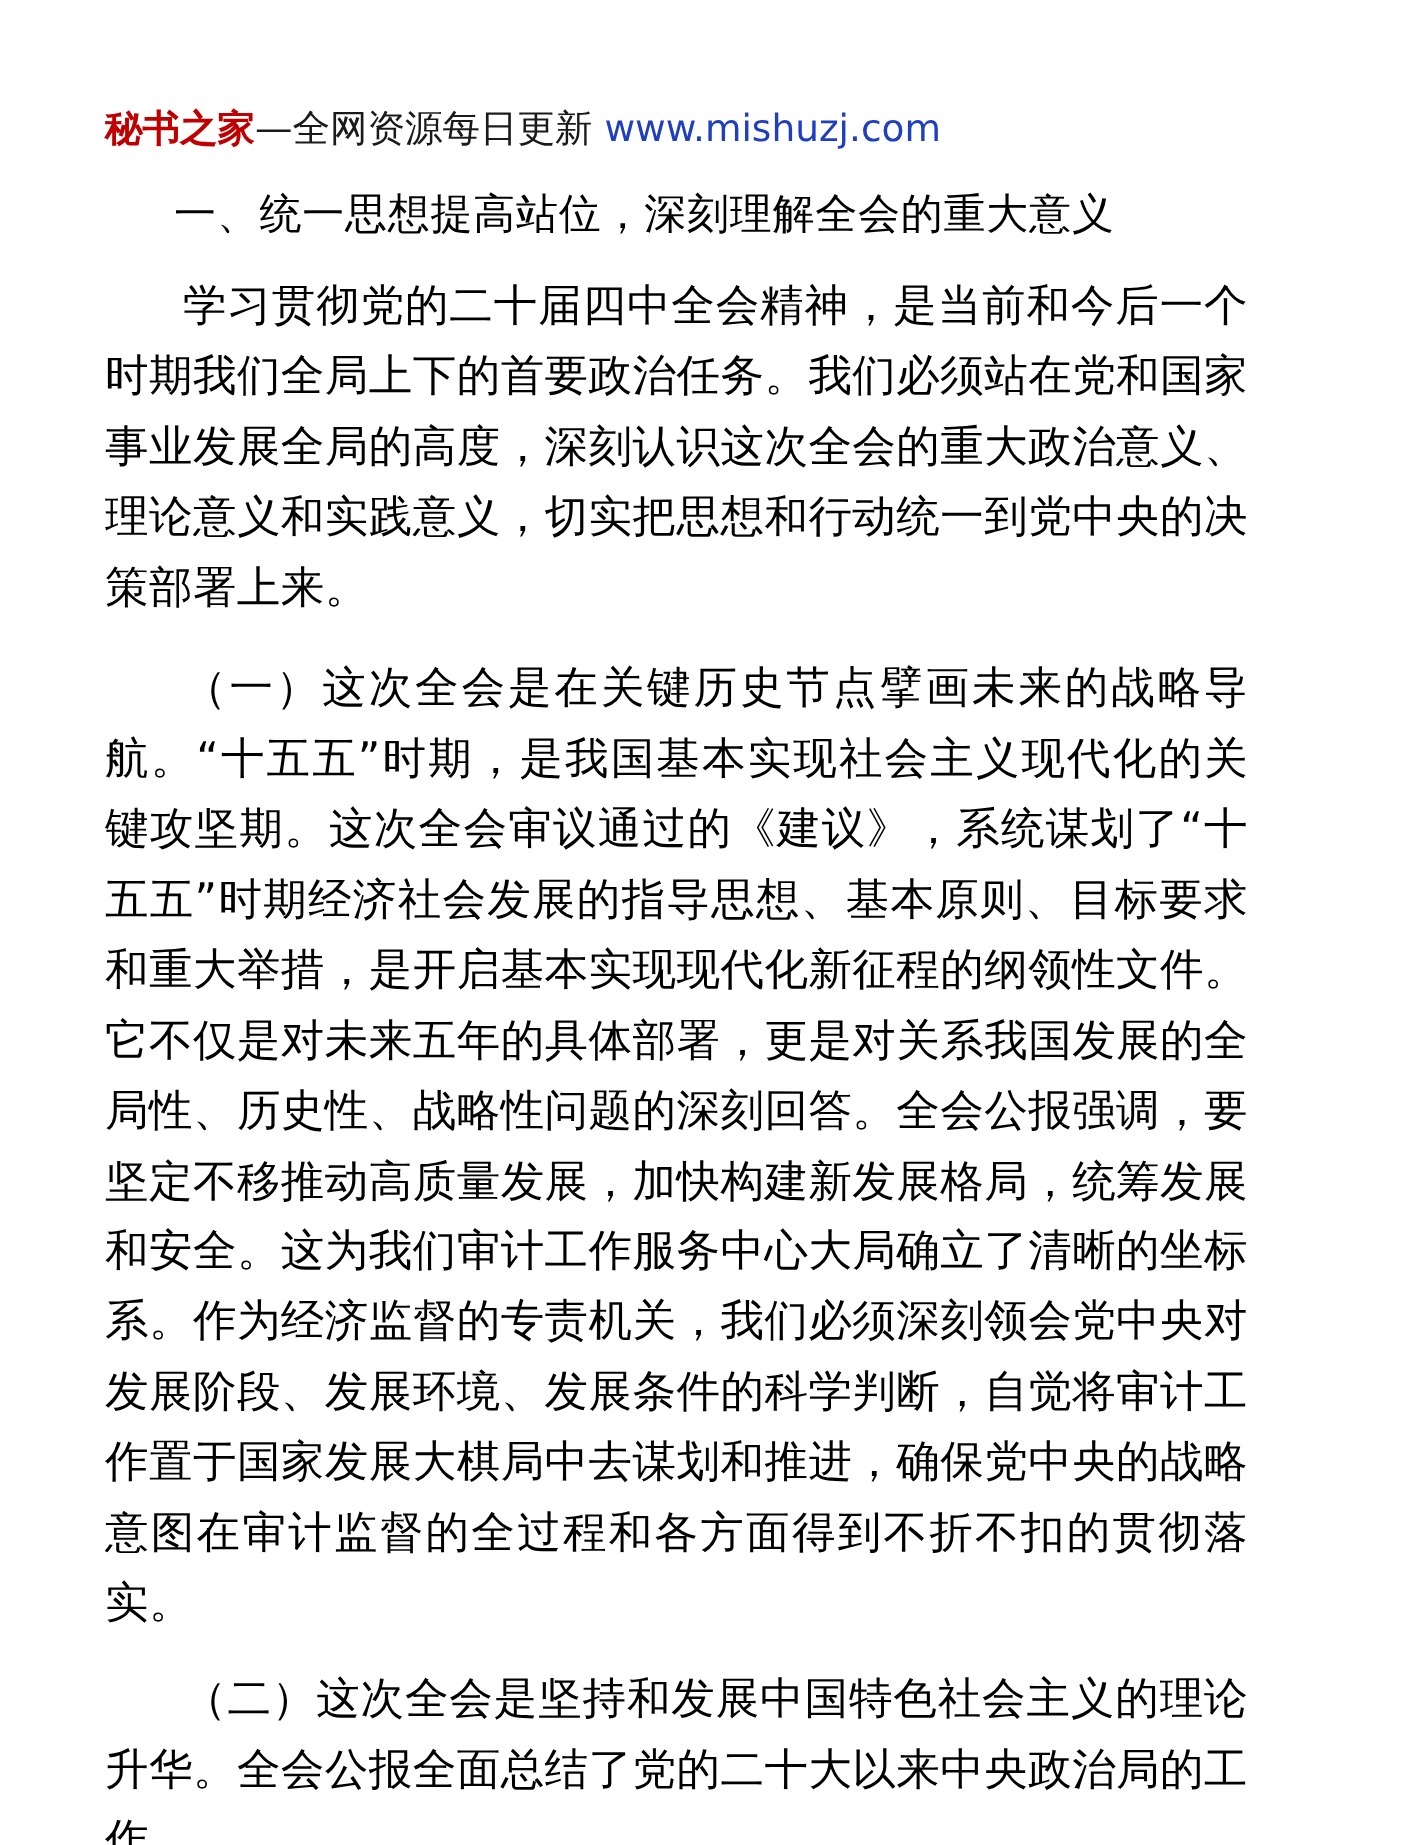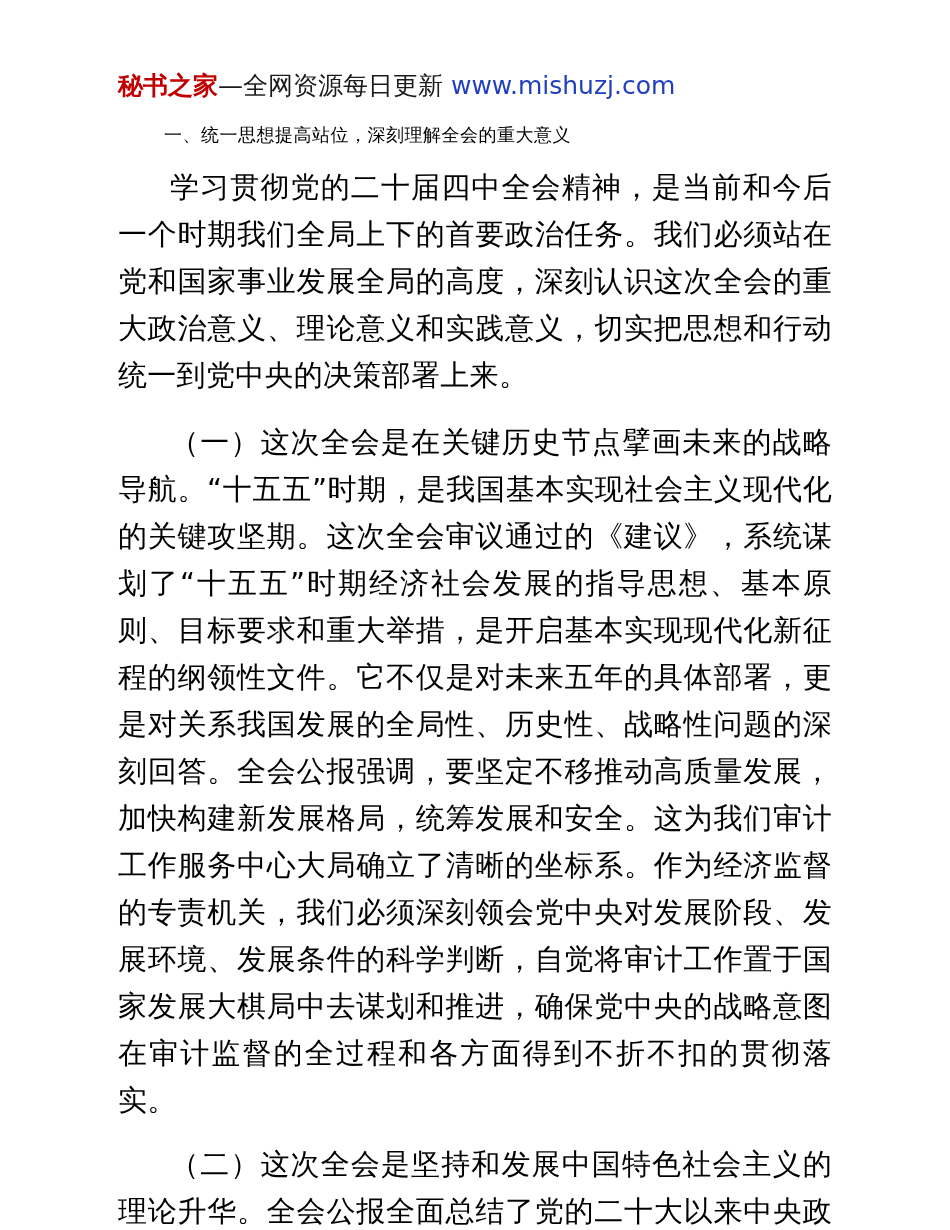--- a/index.html
+++ b/index.html
@@ -12,21 +12,21 @@
     height: 1230px;
     font-family: "DejaVu Sans", "Liberation Sans", sans-serif;
     color: #000000;
     position: relative;
     overflow: hidden;
   }
   .page {
     width: 950px;
     height: 1230px;
     box-sizing: border-box;
-    padding: 70px 118px 40px 118px;
+    padding: 70px 118px 40px 70px;
     position: relative;
   }
   .watermark-line {
     font-size: 25px;
     line-height: 1.3;
     margin: 0 0 18px 0;
     white-space: nowrap;
     letter-spacing: 0px;
   }
   .wm-brand {
@@ -35,21 +35,21 @@
     font-family: "DejaVu Serif", "Liberation Serif", serif;
   }
   .wm-text {
     color: #1a1a1a;
   }
   .wm-url {
     color: #1f3fbf;
     font-family: "DejaVu Sans", "Liberation Sans", sans-serif;
   }
   .heading {
-    font-size: 18px;
+    font-size: 28px;
     line-height: 1.55;
     margin: 12px 0 16px 0;
     text-indent: 46px;
     font-family: "DejaVu Sans", "Liberation Sans", sans-serif;
     letter-spacing: 0.5px;
   }
   p.body-par {
     font-size: 29px;
     line-height: 1.62;
     margin: 0 0 20px 0;

